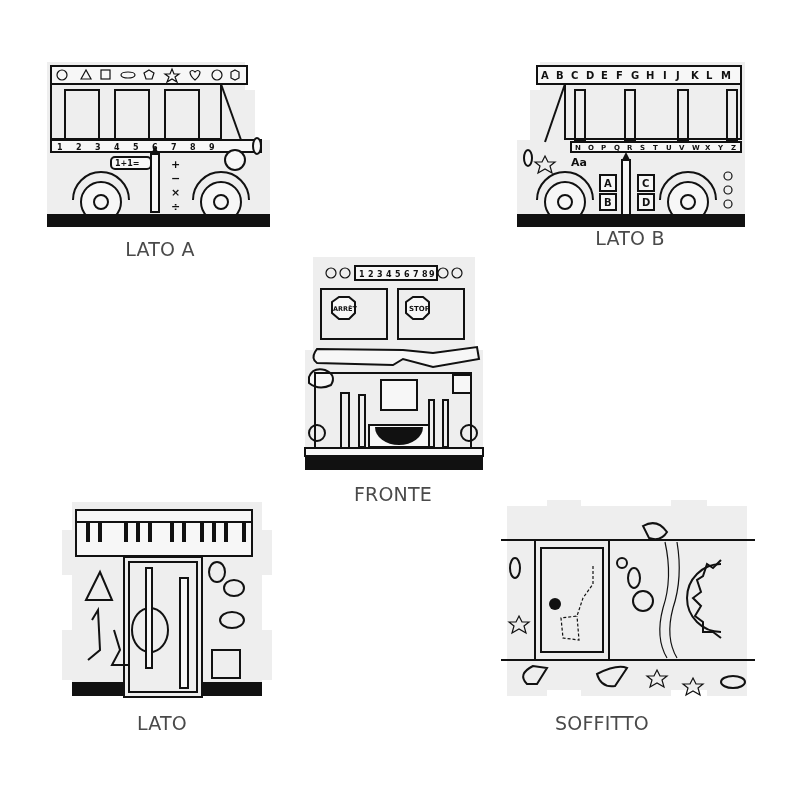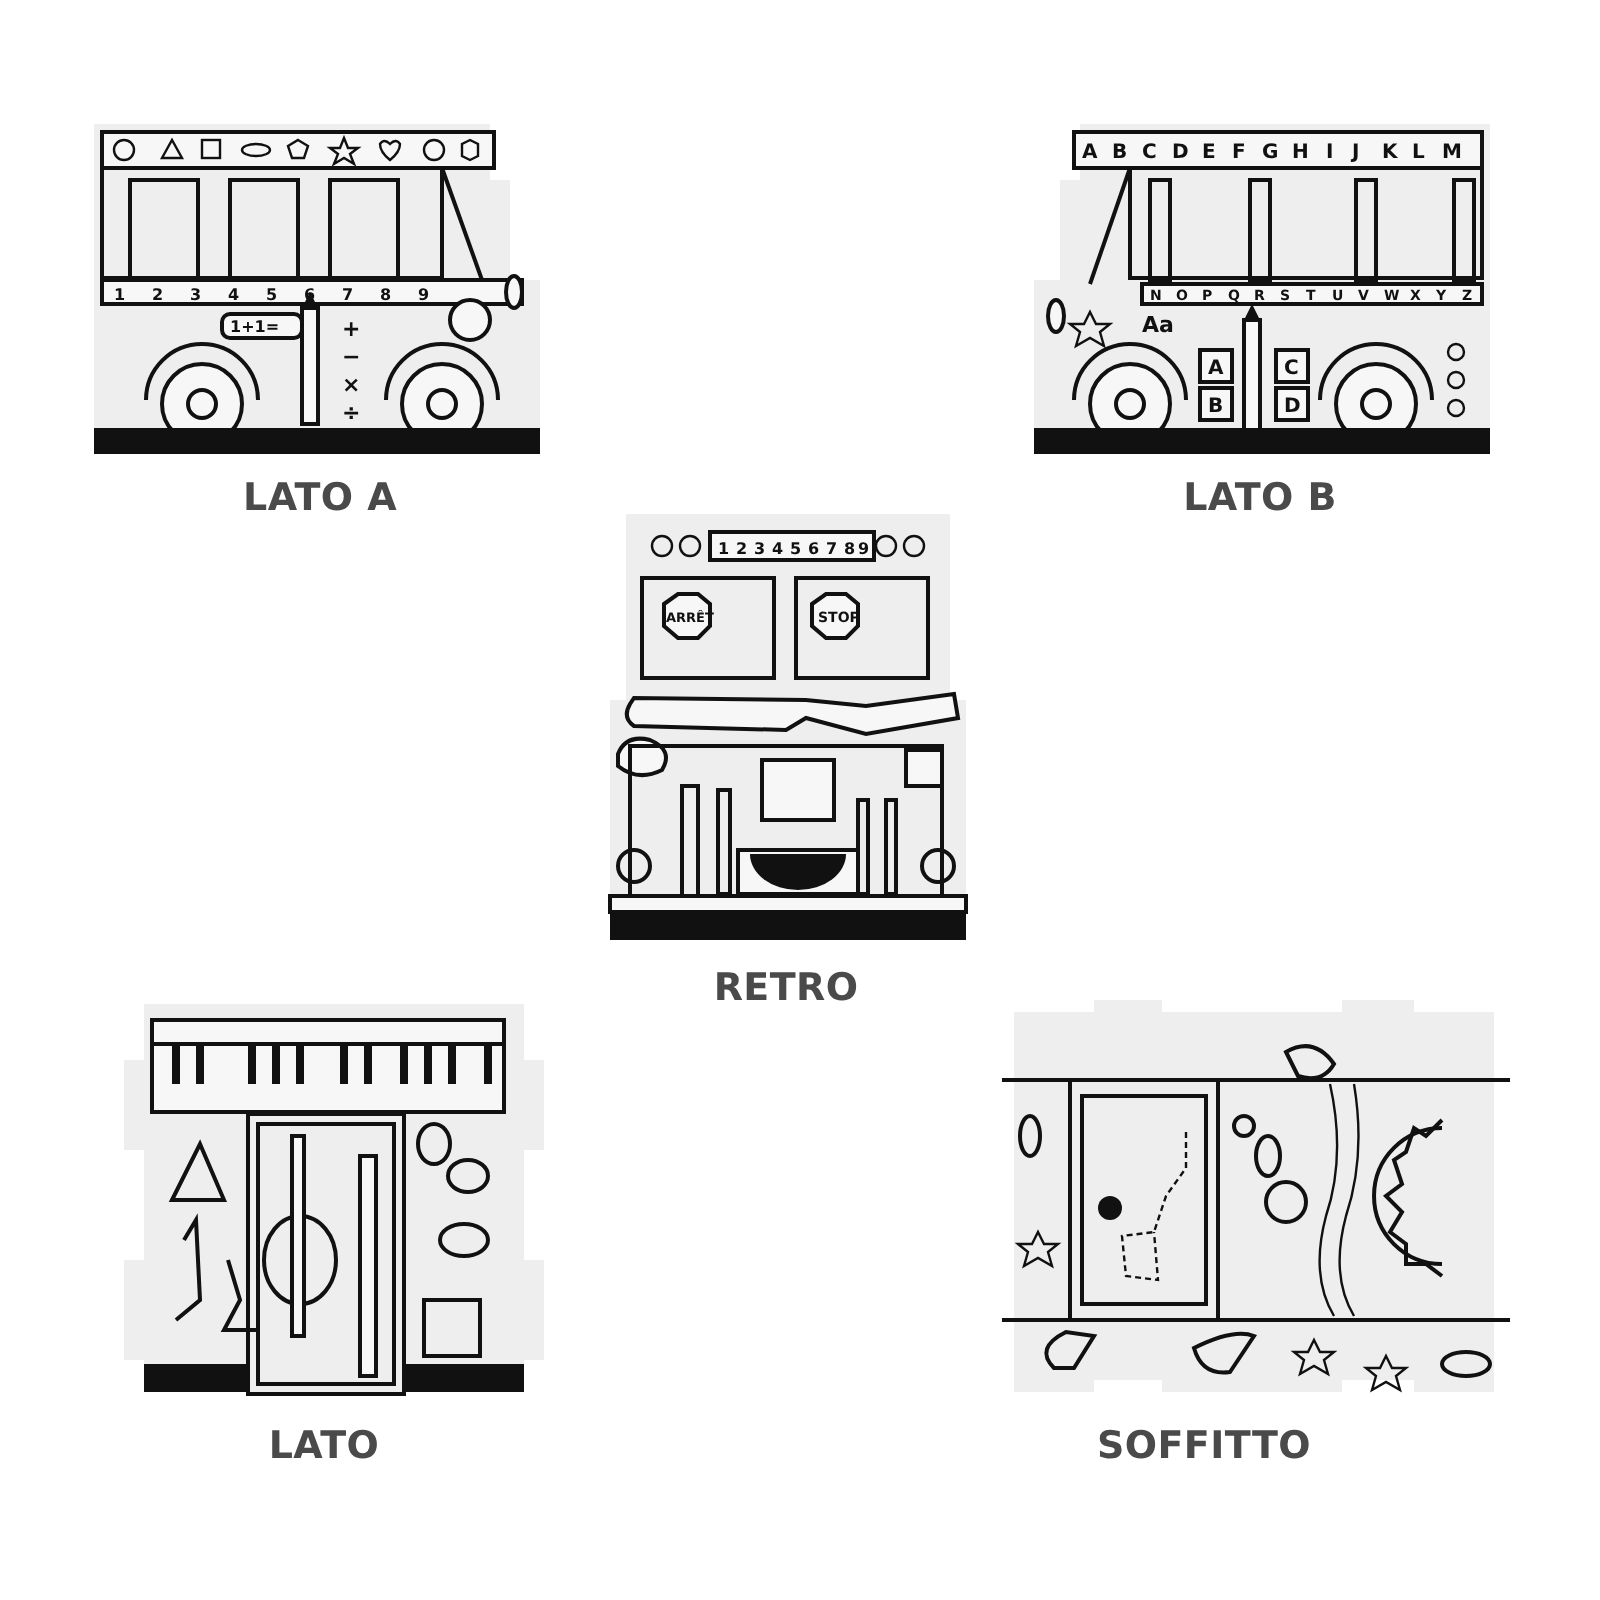--- a/index.html
+++ b/index.html
@@ -1,19 +1,19 @@
 <!DOCTYPE html>
 <html><head>
 <meta charset="utf-8">
 <style>
   html, body { margin:0; padding:0; }
   body { width:800px; height:800px; background:#ffffff; position:relative; overflow:hidden;
          font-family:"DejaVu Sans","Liberation Sans",sans-serif; }
   .panel { position:absolute; }
-  .label { position:absolute; font-weight:bold; font-size:19px; color:#4a4a4a; text-align:center; letter-spacing:0.2px; }
+  .label { position:absolute; font-weight:normal; font-size:19px; color:#4a4a4a; text-align:center; letter-spacing:0.2px; }
   svg { display:block; }
   .ln { fill:none; stroke:#111; stroke-width:2; }
   .th { fill:none; stroke:#111; stroke-width:1.2; }
   .bg { fill:#eeeeee; }
   .wh { fill:#f7f7f7; stroke:#111; stroke-width:2; }
   .bk { fill:#111; }
   text.s { font-family:"DejaVu Sans",sans-serif; font-weight:bold; fill:#111; }
 </style>
 </head>
 <body>
@@ -148,21 +148,21 @@
         <circle class="ln" cx="173" cy="142" r="7"></circle>
       </g>
     <g class="th">
         <circle cx="213" cy="116" r="4"></circle>
         <circle cx="213" cy="130" r="4"></circle>
         <circle cx="213" cy="144" r="4"></circle>
       </g>
     <rect class="bk" x="2" y="154" width="228" height="13"></rect>
   </svg>
 </div>
-<div class="label" style="left:560px;top:238px;width:140px;">LATO B</div>
+<div class="label" style="left:560px;top:227px;width:140px;">LATO B</div>
 
 <div class="panel" style="left:303px;top:255px;width:182px;height:218px;">
   <svg width="182" height="218" viewBox="0 0 182 218">
     <path class="bg" d="M10 2 H172 V95 H180 V212 H2 V95 H10 Z"></path>
     <g class="th">
         <circle cx="28" cy="18" r="5"></circle>
         <circle cx="42" cy="18" r="5"></circle>
         <circle cx="140" cy="18" r="5"></circle>
         <circle cx="154" cy="18" r="5"></circle>
       </g>
@@ -198,21 +198,21 @@
     <path class="bk" d="M72 172 A24 18 0 0 0 120 172 Z"></path>
     <rect class="wh" x="150" y="120" width="18" height="18"></rect>
     <g class="ln">
         <circle cx="14" cy="178" r="8"></circle>
         <circle cx="166" cy="178" r="8"></circle>
       </g>
     <rect class="wh" x="2" y="193" width="178" height="8"></rect>
     <rect class="bk" x="2" y="201" width="178" height="14"></rect>
   </svg>
 </div>
-<div class="label" style="left:323px;top:483px;width:140px;">RETRO</div>
+<div class="label" style="left:323px;top:483px;width:140px;">FRONTE</div>
 
 <div class="panel" style="left:62px;top:500px;width:210px;height:200px;">
   <svg width="210" height="200" viewBox="0 0 210 200">
     <path class="bg" d="M10 2 H200 V30 H210 V75 H200 V130 H210 V180 H200 V196 H10 V180 H0 V130 H10 V75 H0 V30 H10 Z"></path>
     <rect class="wh" x="14" y="10" width="176" height="12"></rect>
     <rect class="wh" x="14" y="22" width="176" height="34"></rect>
     <g class="bk">
       <rect x="24" y="22" width="4" height="20"></rect>
         <rect x="36" y="22" width="4" height="20"></rect>
         <rect x="62" y="22" width="4" height="20"></rect>

